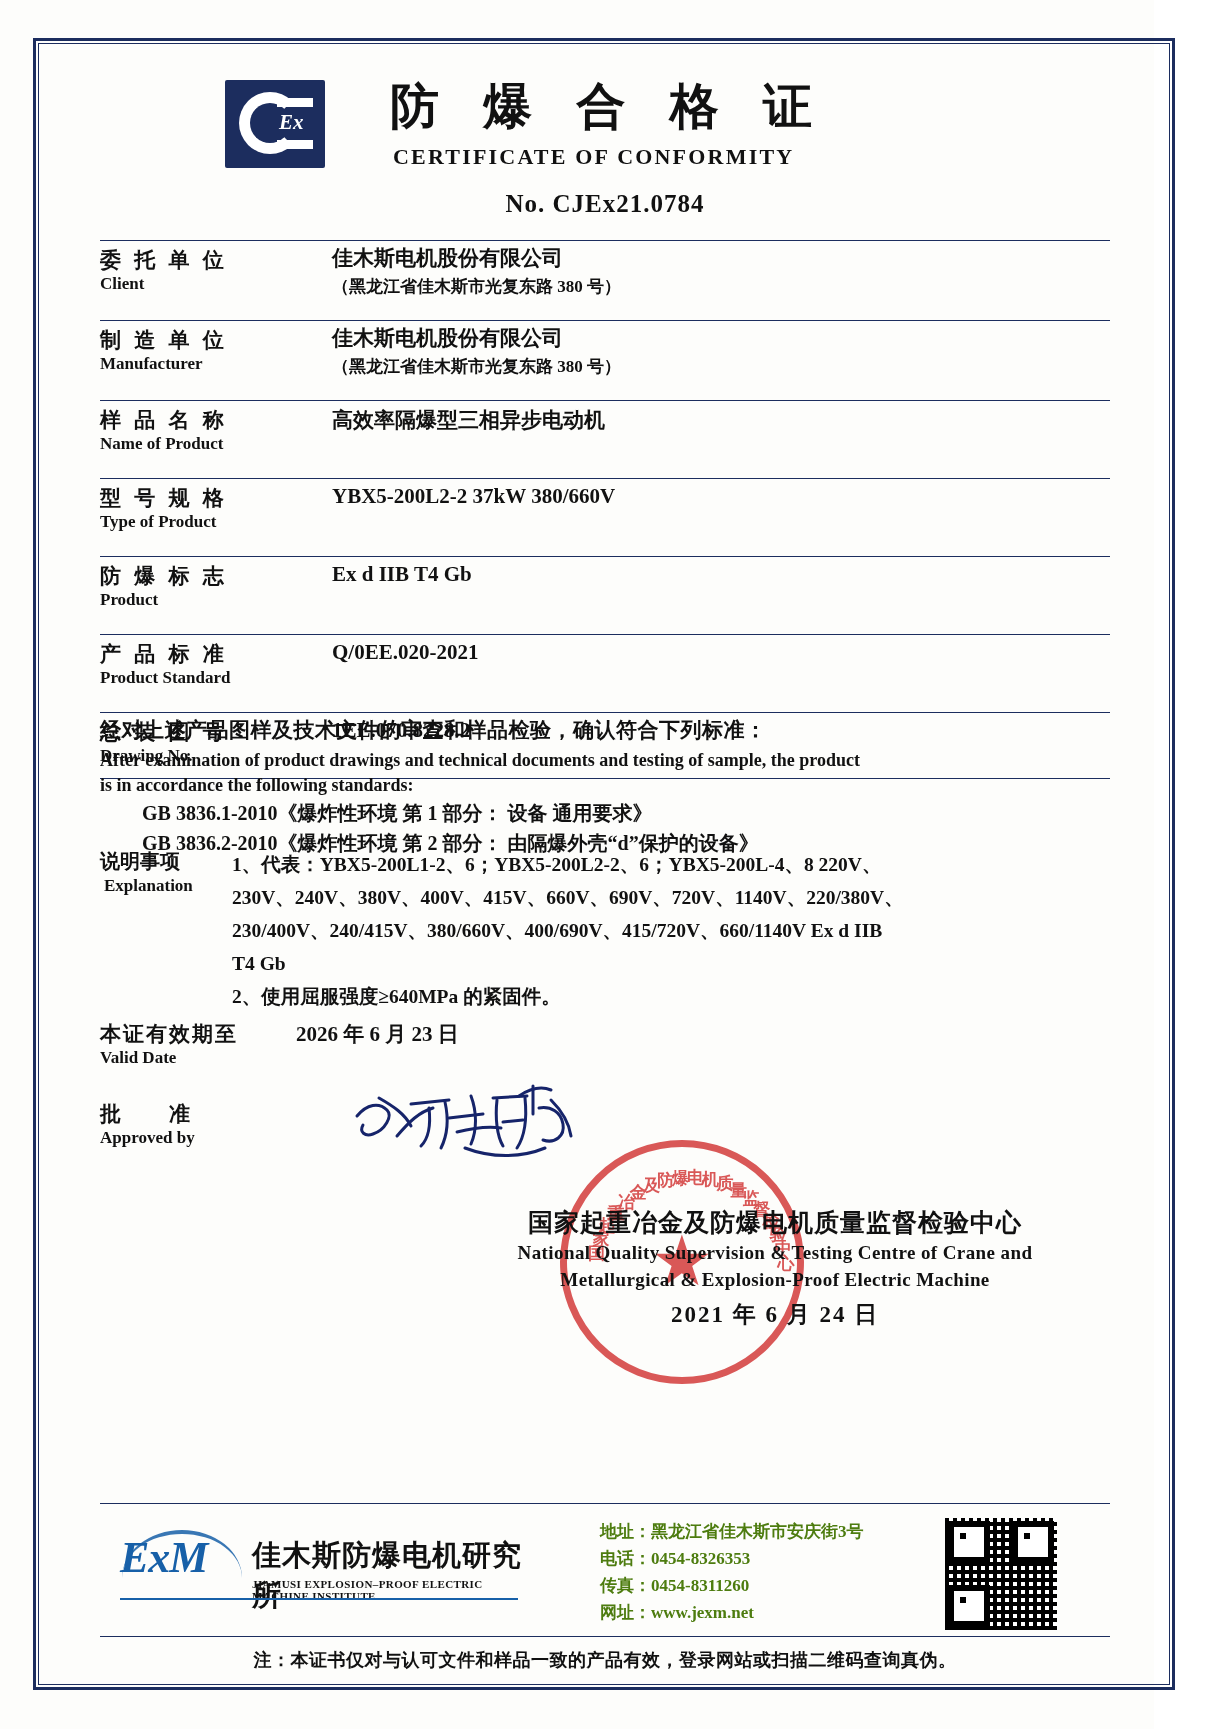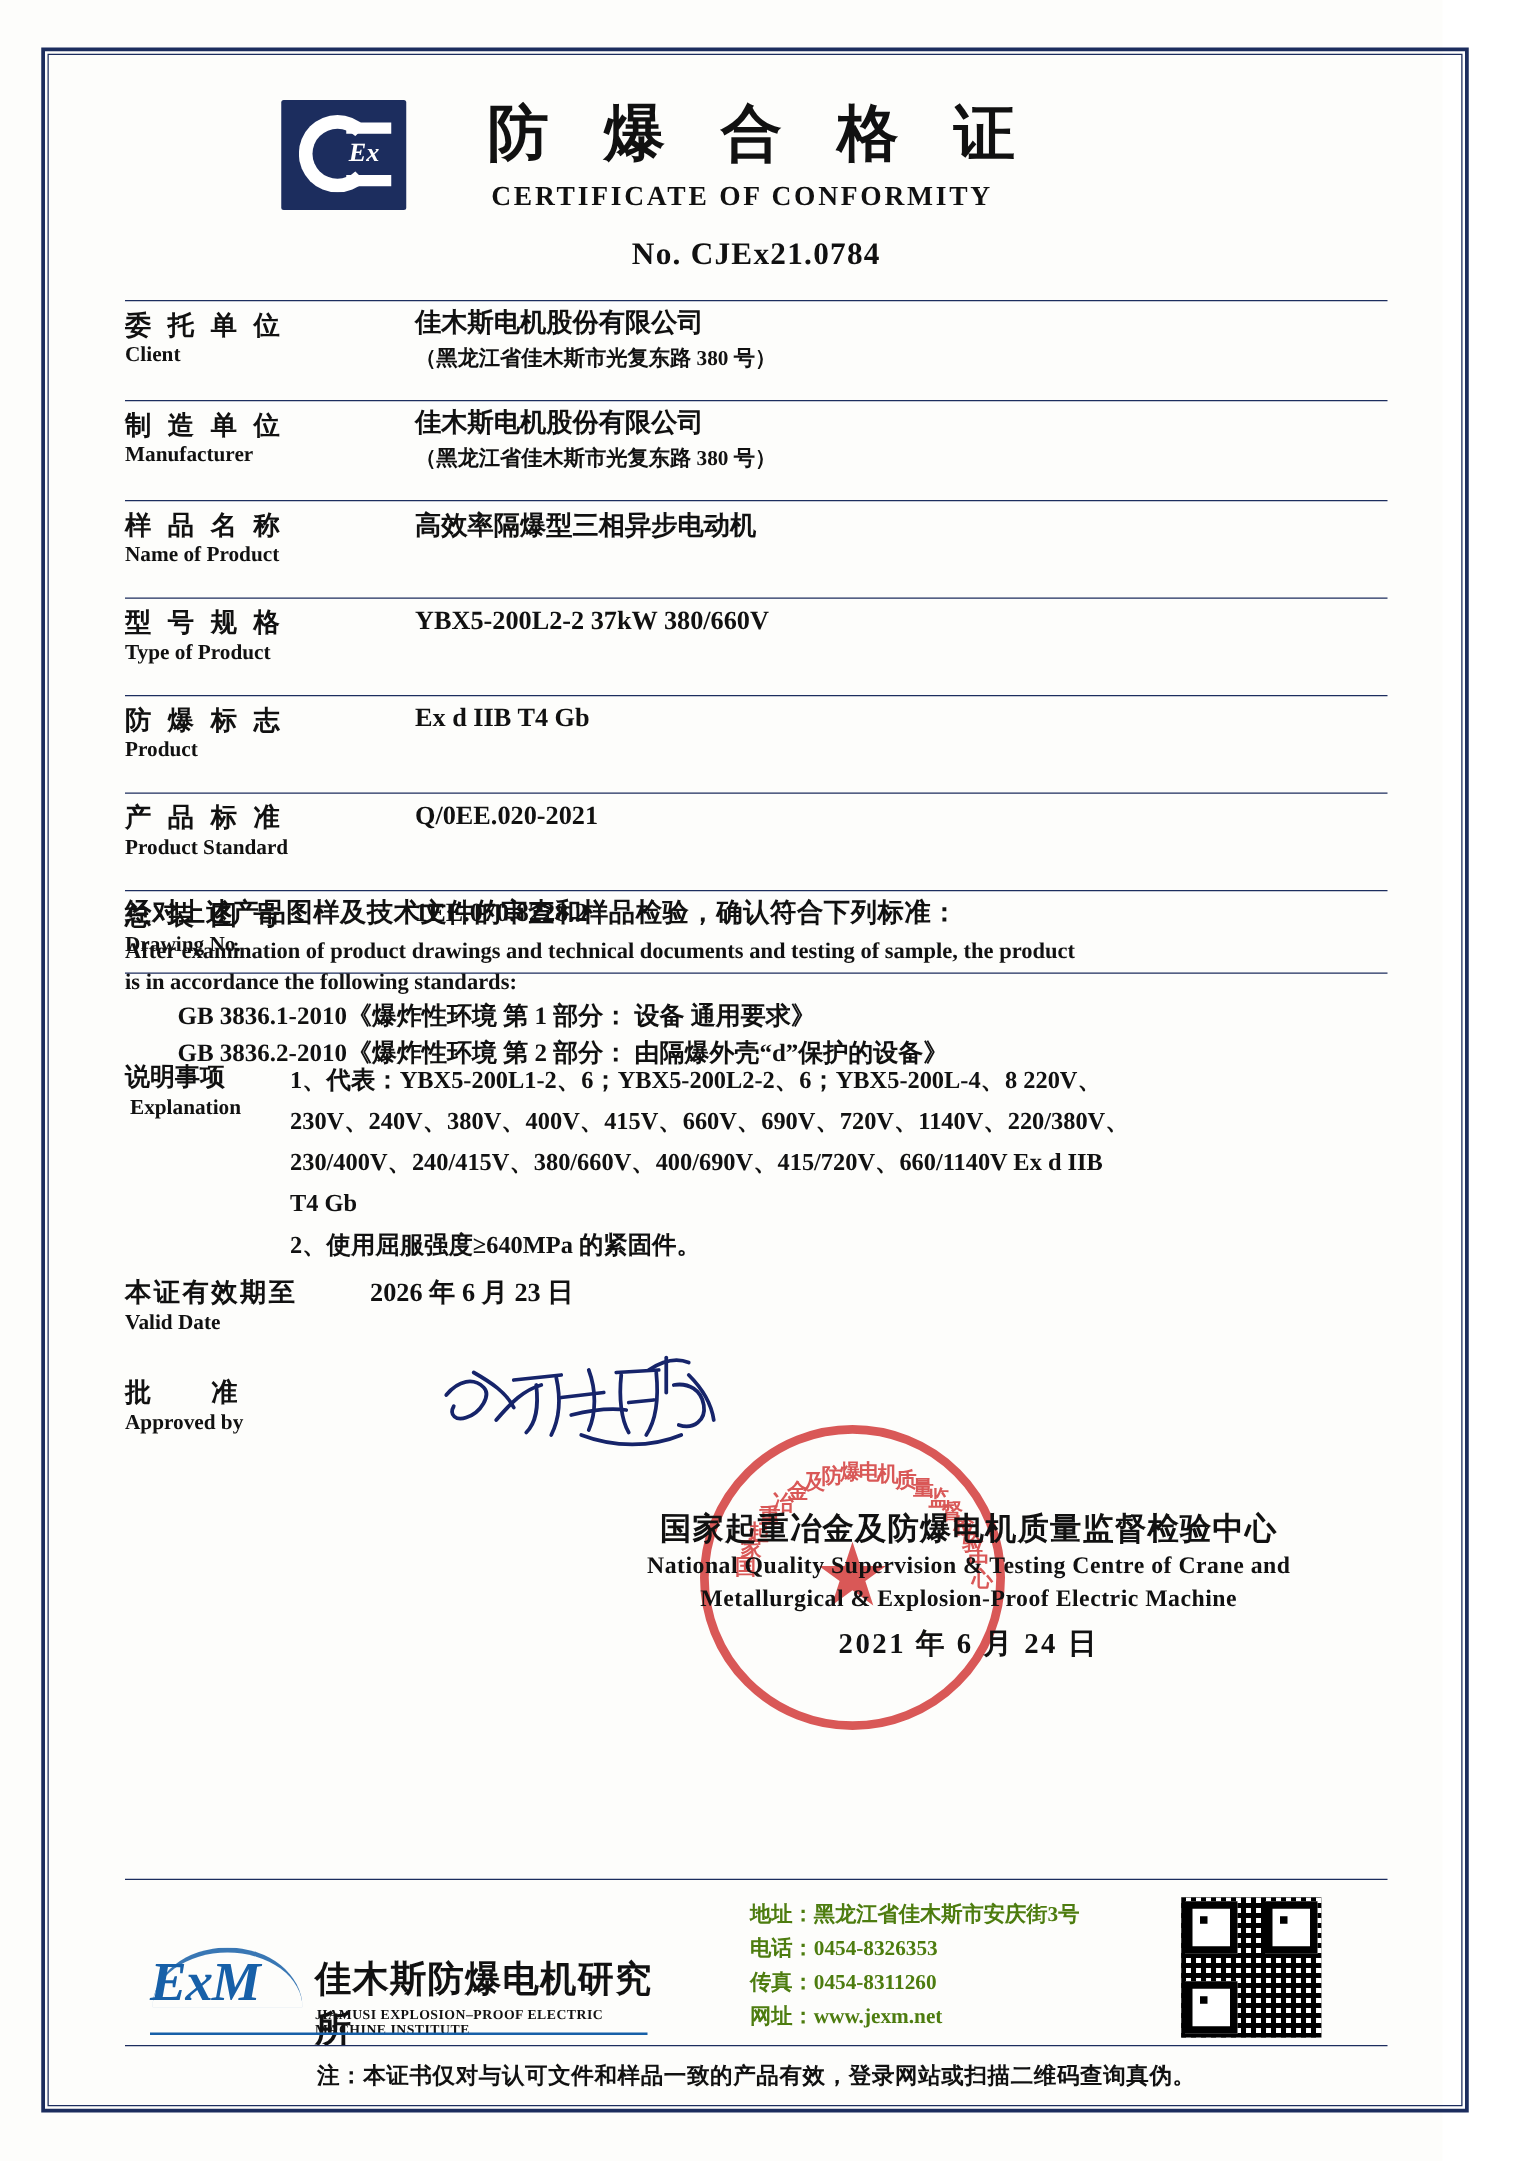--- a/index.html
+++ b/index.html
@@ -299,21 +299,21 @@
   }
   .footer {
     position: absolute;
     left: 100px; top: 1512px;
     width: 1010px;
     height: 118px;
   }
   .inst-logo {
     position: absolute;
     left: 20px; top: 14px;
-    width: 420px; height: 86px; margin-top: 28px;
+    width: 420px; height: 86px;
   }
   .inst-mark {
     position: absolute;
     left: 0; top: 6px;
     font-family: "Liberation Serif", serif;
     font-size: 44px;
     font-weight: bold;
     font-style: italic;
     color: #1760a8;
     letter-spacing: -1px;

